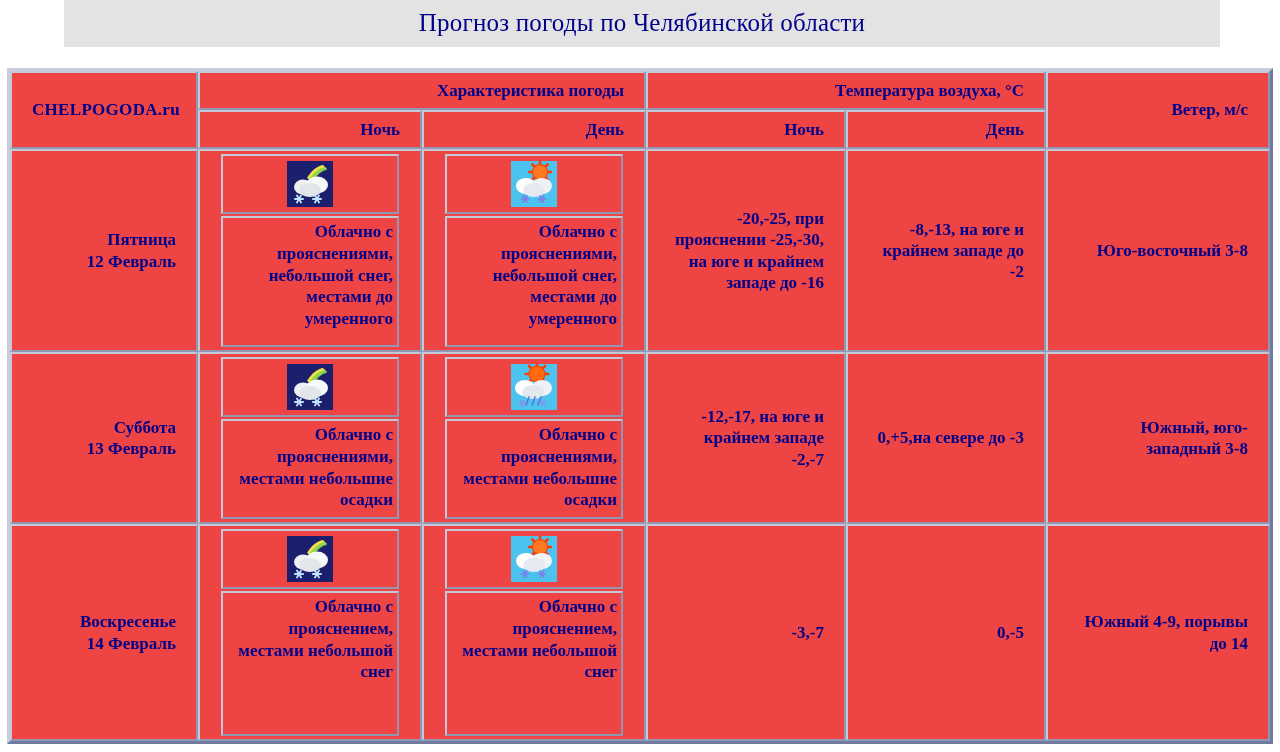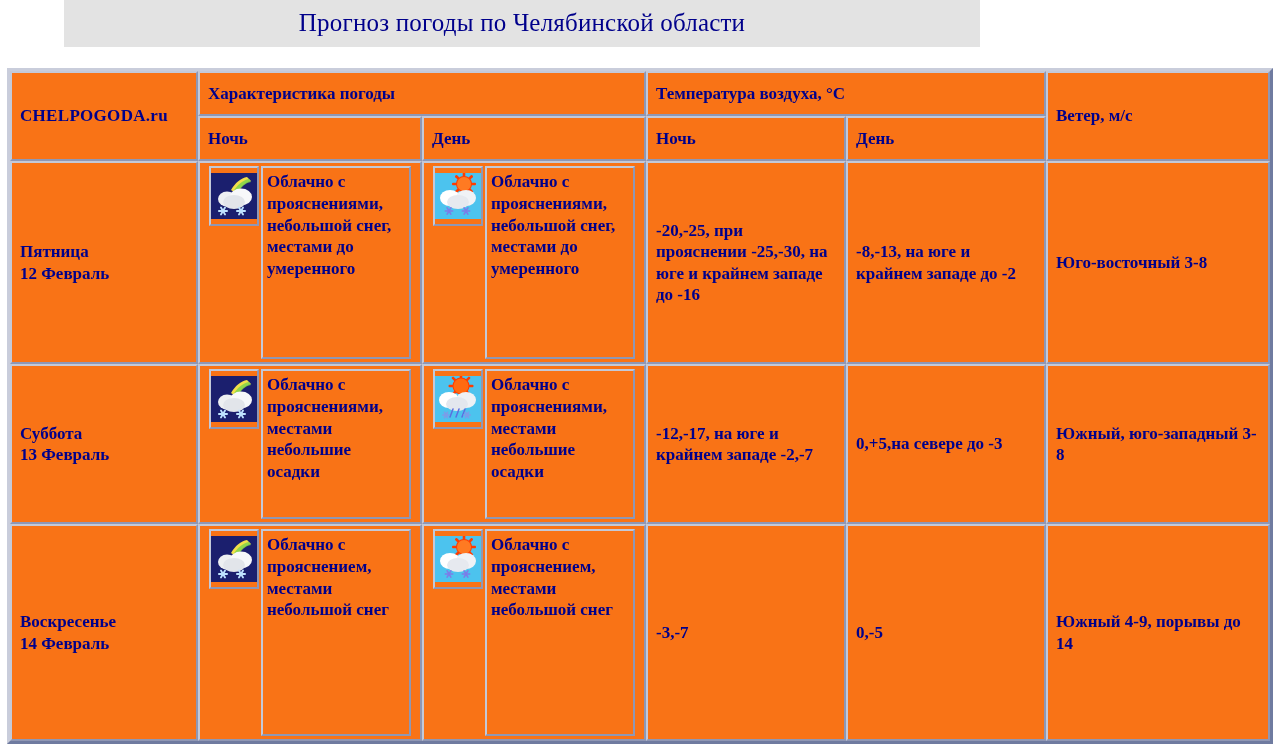--- a/index.html
+++ b/index.html
@@ -10,21 +10,21 @@
     height: 752px;
     overflow: hidden;
     font-family: "Liberation Serif", "DejaVu Serif", serif;
   }
 
   
   #title-band {
     position: absolute;
     left: 64px;
     top: 0;
-    width: 916px;
+    width: 1156px;
     height: 47px;
     background: #e3e3e3;
   }
   #title-text {
     position: absolute;
     left: 0;
     right: 0;
     top: 9px;
     text-align: center;
     color: #00008B;
@@ -44,45 +44,46 @@
     border-collapse: separate;
     border-spacing: 0;
     border: 3px solid;
     border-color: #c9cddb #6f7ba0 #6f7ba0 #c9cddb;
     background: #ffffff;
     table-layout: fixed;
   }
   #wx-table td, #wx-table th {
     border: 2px solid;
     border-color: #c4c9d8 #8f97b4 #8f97b4 #c4c9d8;
-    background: #f97316;
+    background: #ef4444;
     color: #00008B;
-    text-align: left;
+    text-align: right;
     vertical-align: middle;
     font-weight: bold;
     font-size: 17px;
     font-family: "Liberation Serif", "DejaVu Serif", serif;
-    padding: 2px 8px;
+    padding: 2px 20px;
     line-height: 1.24;
   }
 
   .brand-cell {
     font-weight: normal;
     font-size: 18px;
     letter-spacing: .3px;
   }
   .grouphead { font-size: 18px; }
   .subhead   { font-size: 18px; margin-left: 46px; }
   .windhead  { font-size: 18px; }
 
   .day-name { font-size: 19px; margin-top: 12px; }
 
   .cond-cell { padding: 0; vertical-align: top; }
   .cond-inner {
     display: flex;
+    flex-direction: column;
     height: 100%;
   }
   .icon-box {
     border: 2px solid;
     border-color: #c4c9d8 #8f97b4 #8f97b4 #c4c9d8;
     margin: 1px;
     height: 56px;
     display: flex;
     align-items: center;
     justify-content: center;

